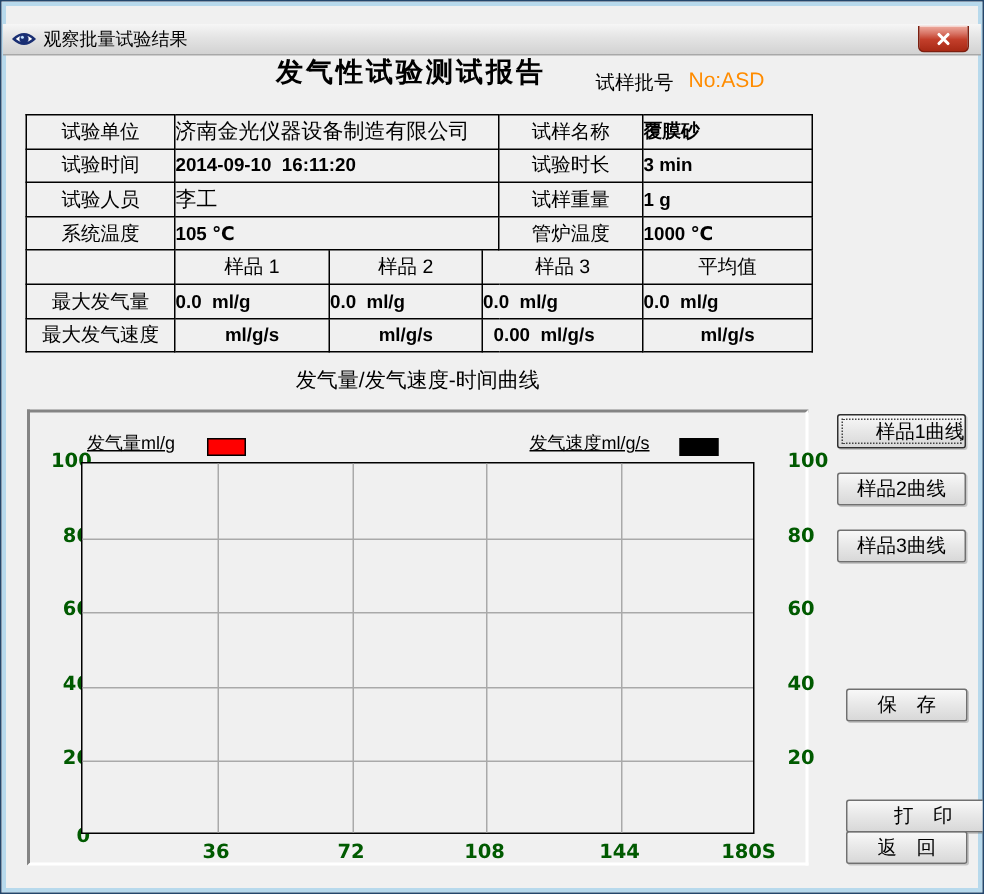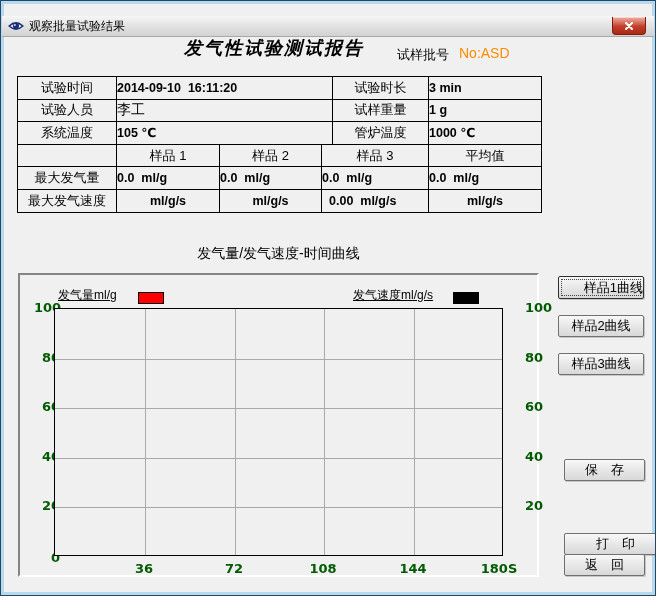--- a/index.html
+++ b/index.html
@@ -21,21 +21,21 @@
   .close-btn{
     position:absolute;right:8px;top:1px;width:34px;height:18px;
     background:linear-gradient(180deg,#f0b0a4 0%,#d97667 30%,#c33f2b 55%,#a82915 100%);
     border:1px solid #7d1f10;border-radius:0 0 4px 4px;border-top:none;
     display:flex;align-items:center;justify-content:center;cursor:pointer;
     box-shadow:inset 0 1px 0 rgba(255,255,255,.5);
   }
   
   .report-title{
     position:absolute;left:181px;top:35px;
-    font-size:18px;font-weight:bold;font-style:italic;letter-spacing:2px;
+    font-size:18px;font-weight:bold;letter-spacing:2px;
     color:#000;border-bottom:2px solid #000;padding:0 4px 20px 2px;white-space:nowrap;
   }
   .batch-label{position:absolute;left:396px;top:45px;font-size:13px;color:#000;white-space:nowrap;}
   .batch-value{position:absolute;left:458px;top:44px;font-size:14px;font-weight:normal;color:#FF8C00;white-space:nowrap;}
   
   table.report{
     position:absolute;left:16px;top:75px;width:524px;
     border-collapse:collapse;table-layout:fixed;background:#f0f0f0;
   }
   table.report td{
@@ -101,20 +101,26 @@
   <table class="report">
     <colgroup>
       <col style="width:99px">
         <col style="width:103px">
         <col style="width:102px">
       <col style="width:11px">
         <col style="width:96px">
         <col style="width:113px">
     </colgroup>
     <tbody>
+        <tr>
+      <td class="lbl">试验单位</td>
+      <td class="val cjk" colspan="3">济南金光仪器设备制造有限公司</td>
+      <td class="lbl">试样名称</td>
+      <td class="val bold">覆膜砂</td>
+    </tr>
     <tr>
       <td class="lbl">试验时间</td>
       <td class="val bold" colspan="3">2014-09-10  16:11:20</td>
       <td class="lbl">试验时长</td>
       <td class="val bold">3 min</td>
     </tr>
     <tr>
       <td class="lbl">试验人员</td>
       <td class="val cjk" colspan="3">李工</td>
       <td class="lbl">试样重量</td>

